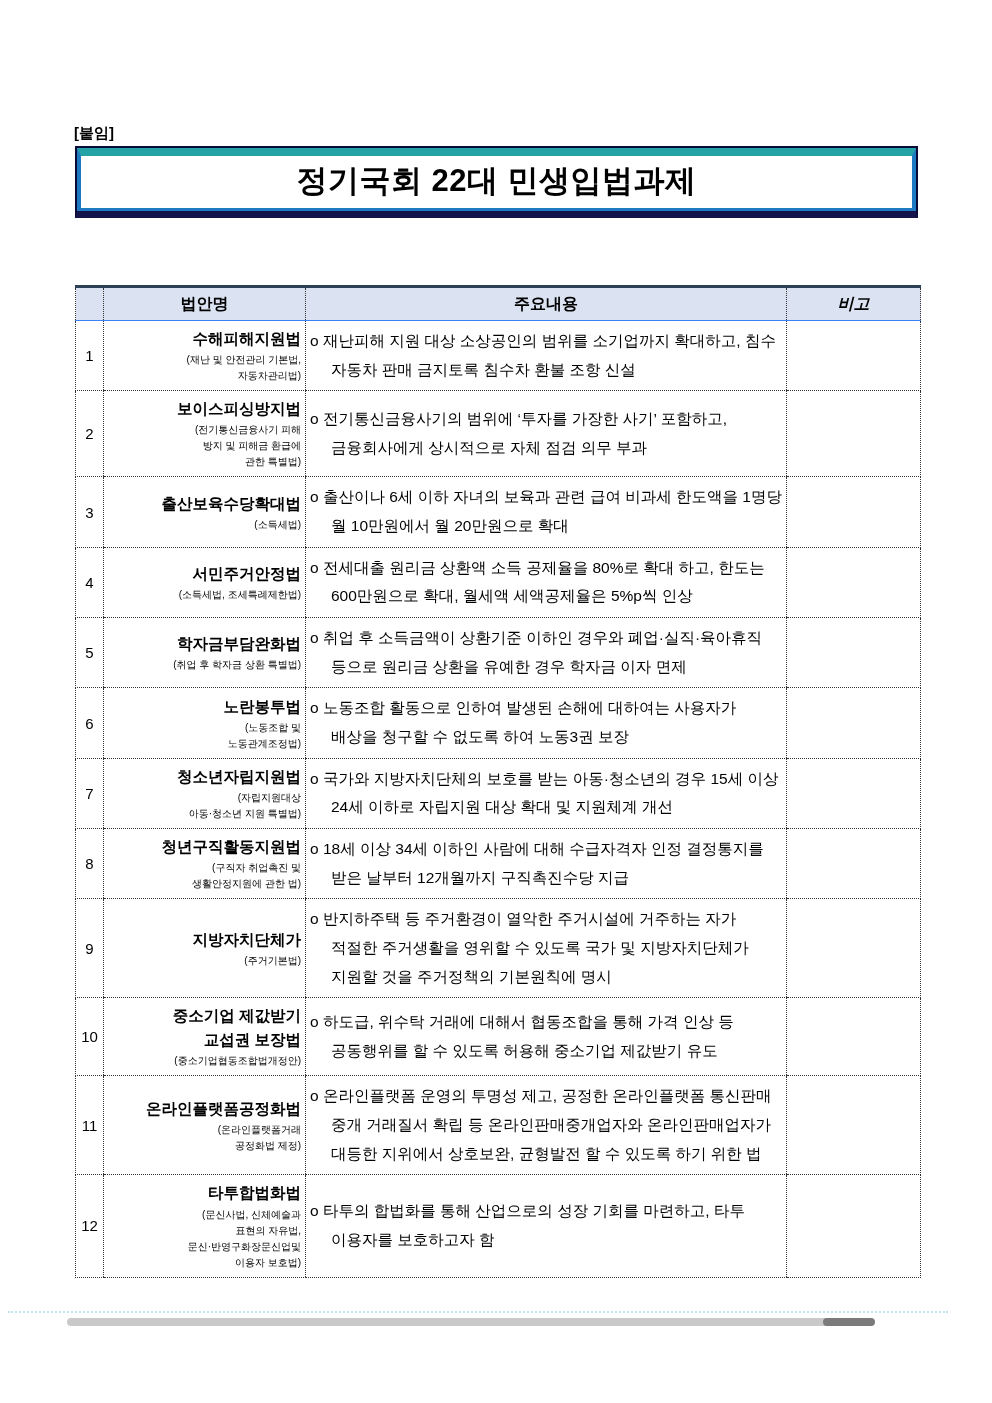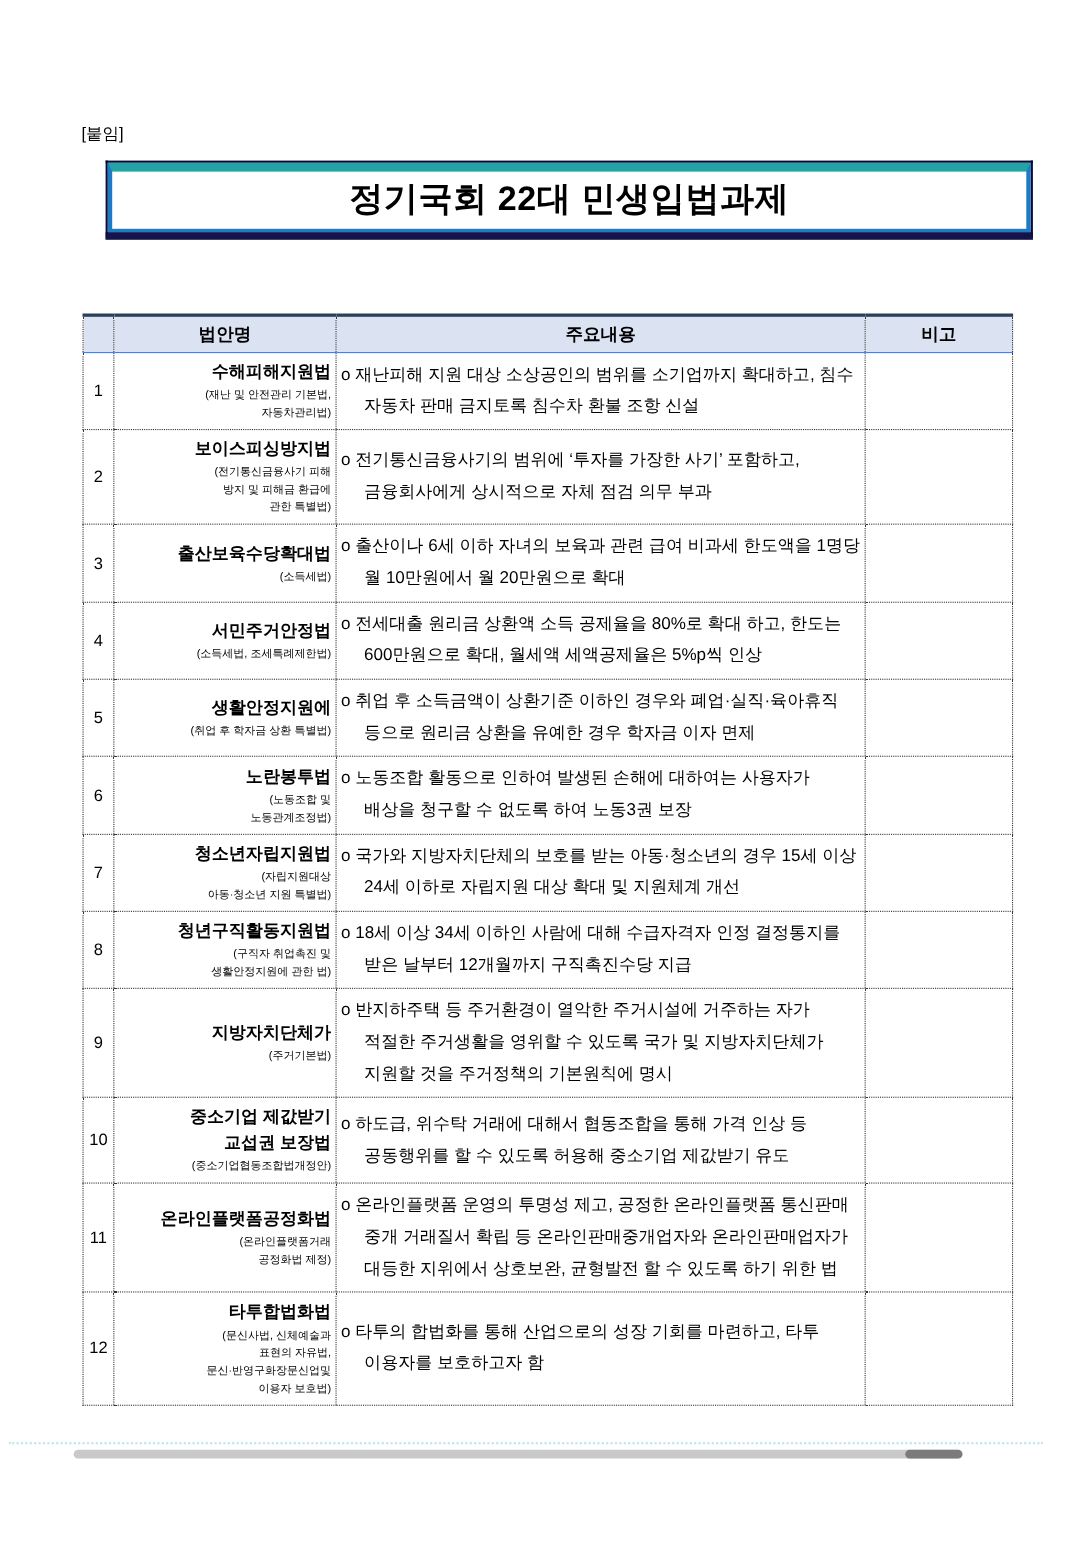--- a/index.html
+++ b/index.html
@@ -8,31 +8,30 @@
     width: 992px; height: 1403px;
     background: #ffffff;
     position: relative;
     font-family: "Liberation Sans", "DejaVu Sans", sans-serif;
     color: #000;
     overflow: hidden;
   }
 
   
   .attach {
-    position: absolute; left: 74px; top: 112px;
-    font-size: 15px; font-weight: 400;
+    position: absolute; left: 74px; top: 124px;
+    font-size: 15px; font-weight: 700;
   }
 
   
   .title-box {
     position: absolute; left: 75px; top: 146px; width: 843px;
     border: 2px solid #0a0a38;
     border-bottom: 7px solid #14144a;
     background: #fff;
-    margin-left: 21px;
   }
   .title-inner {
     border-top: 8px solid #23a3a6;
     border-left: 4px solid #1e7ac2;
     border-right: 4px solid #1e7ac2;
     border-bottom: 3px solid #1e7ac2;
     text-align: center;
     padding: 7px 0 9px 0;
   }
   .doc-title { font-size: 31px; font-weight: 700; letter-spacing: 0.5px; line-height: 1.15; }
@@ -50,21 +49,21 @@
 
   table.bills th {
     background: #dbe3f2;
     border-top: 3px solid #2e4057;
     border-bottom: 1px solid #3b82f6;
     font-size: 16px; font-weight: 700;
     height: 34px; padding: 2px;
   }
   table.bills th:not(:first-child) { border-left: 1px dotted #333; }
   table.bills th:first-child { border-left: 1px dotted #333; }
-  table.bills th:last-child { border-right: 1px dotted #333; }
+  table.bills th:last-child { border-right: 1px dotted #333; font-style: italic; }
 
   table.bills td {
     border-bottom: 1px dotted #333;
     vertical-align: middle;
     padding: 6px 4px;
   }
   table.bills td:not(:first-child) { border-left: 1px dotted #333; }
   table.bills td:first-child { border-left: 1px dotted #333; }
   table.bills td:last-child { border-right: 1px dotted #333; }
 
@@ -170,21 +169,21 @@
     </td>
     <td class="cell-content">
       <p class="bill-content">o 전세대출 원리금 상환액 소득 공제율을 80%로 확대 하고, 한도는 600만원으로 확대, 월세액 세액공제율은 5%p씩 인상</p>
     </td>
     <td class="cell-note"></td>
   </tr>
 
   <tr>
     <td class="cell-no">5</td>
     <td class="cell-name">
-      <div class="bill-name">생활안정지원에</div>
+      <div class="bill-name">학자금부담완화법</div>
       <div class="bill-sub">(취업 후 학자금 상환 특별법)</div>
     </td>
     <td class="cell-content">
       <p class="bill-content">o 취업 후 소득금액이 상환기준 이하인 경우와 폐업·실직·육아휴직 등으로 원리금 상환을 유예한 경우 학자금 이자 면제</p>
     </td>
     <td class="cell-note"></td>
   </tr>
 
   <tr>
     <td class="cell-no">6</td>

